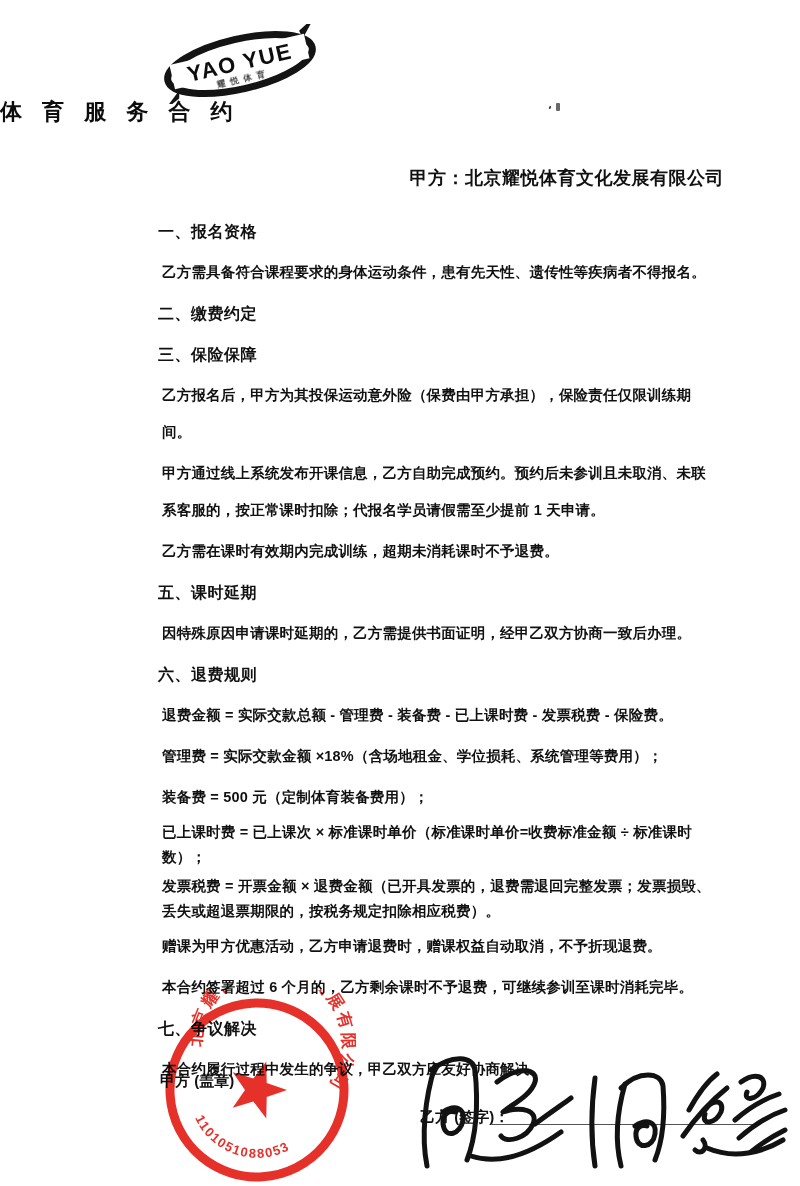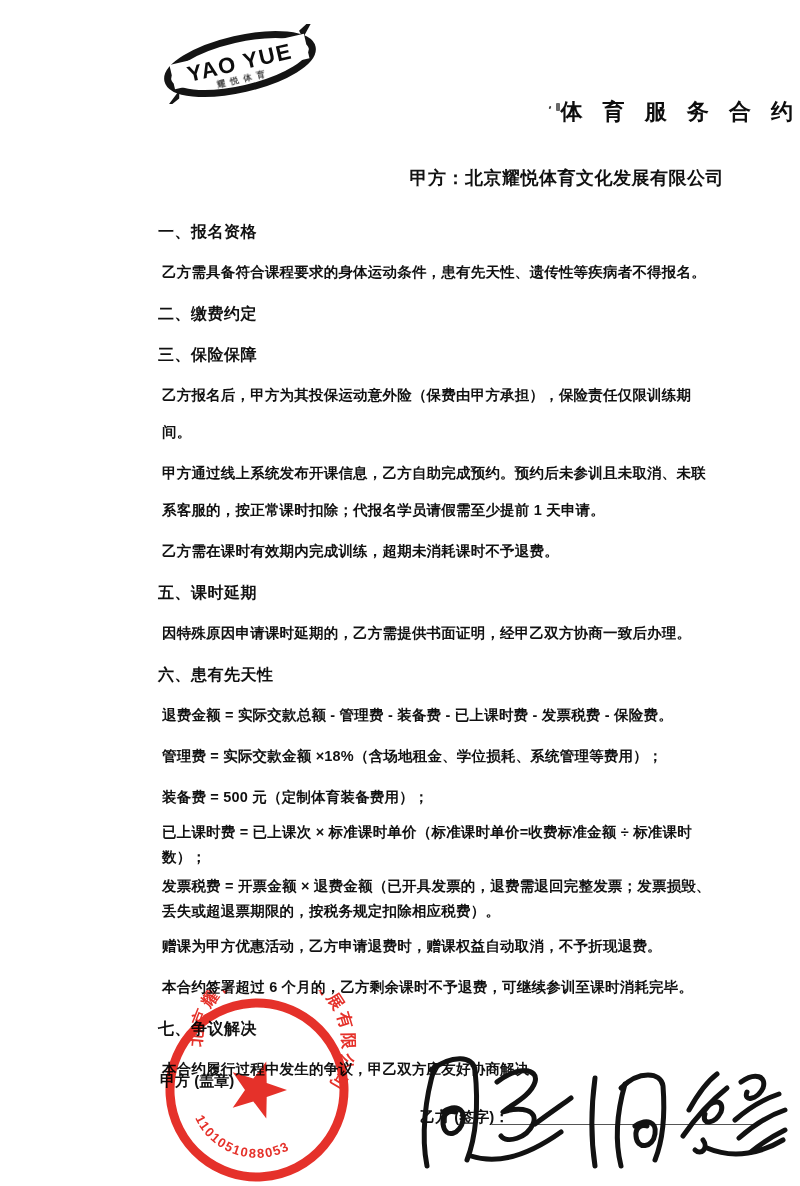--- a/index.html
+++ b/index.html
@@ -6,21 +6,21 @@
   html,body { background:#ffffff; }
   .page {
     position:relative; width:800px; height:1186px; background:#ffffff;
     font-family:"Liberation Sans","DejaVu Sans",sans-serif; color:#111;
     overflow:hidden;
   }
   
   .logo { position:absolute; left:155px; top:24px; width:170px; height:80px; }
   
   .doc-title {
-    position:absolute; left:0; top:97px; width:100%; text-align:right;
+    position:absolute; left:0; top:97px; width:100%; text-align:left;
     font-size:22px; font-weight:bold; letter-spacing:7px; color:#0d0d0d;
   }
   .artifact-mark { position:absolute; background:#444; border-radius:1px; }
   .artifact-a { left:549px; top:106px; width:2px; height:3px; transform:rotate(20deg); }
   .artifact-b { left:556px; top:103px; width:4px; height:8px; opacity:.8; }
   
   .doc-body { position:absolute; left:158px; top:160px; width:566px; }
   .party { font-size:18px; font-weight:bold; line-height:37px; letter-spacing:.5px; }
   .parties { margin-bottom:16px;text-align:right; }
   .sec-heading { font-size:16px; font-weight:bold; line-height:37px; margin-top:4px; letter-spacing:.5px; }
@@ -64,21 +64,21 @@
     <div>
         <div class="sec-heading">一、报名资格</div>
         <p class="para">乙方需具备符合课程要求的身体运动条件，患有先天性、遗传性等疾病者不得报名。</p>
         <div class="sec-heading">二、缴费约定</div>
         <div class="sec-heading">三、保险保障</div>
         <p class="para">乙方报名后，甲方为其投保运动意外险（保费由甲方承担），保险责任仅限训练期间。</p>
         <p class="para">甲方通过线上系统发布开课信息，乙方自助完成预约。预约后未参训且未取消、未联系客服的，按正常课时扣除；代报名学员请假需至少提前 1 天申请。</p>
         <p class="para">乙方需在课时有效期内完成训练，超期未消耗课时不予退费。</p>
         <div class="sec-heading">五、课时延期</div>
         <p class="para">因特殊原因申请课时延期的，乙方需提供书面证明，经甲乙双方协商一致后办理。</p>
-        <div class="sec-heading">六、患有先天性</div>
+        <div class="sec-heading">六、退费规则</div>
         <p class="para">退费金额 = 实际交款总额 - 管理费 - 装备费 - 已上课时费 - 发票税费 - 保险费。</p>
         <p class="para">管理费 = 实际交款金额 ×18%（含场地租金、学位损耗、系统管理等费用）；</p>
         <p class="para">装备费 = 500 元（定制体育装备费用）；</p>
         <p class="para tight">已上课时费 = 已上课次 × 标准课时单价（标准课时单价=收费标准金额 ÷ 标准课时数）；</p>
         <p class="para tight">发票税费 = 开票金额 × 退费金额（已开具发票的，退费需退回完整发票；发票损毁、丢失或超退票期限的，按税务规定扣除相应税费）。</p>
         <p class="para">赠课为甲方优惠活动，乙方申请退费时，赠课权益自动取消，不予折现退费。</p>
         <p class="para">本合约签署超过 6 个月的，乙方剩余课时不予退费，可继续参训至课时消耗完毕。</p>
         <div class="sec-heading">七、争议解决</div>
         <p class="para">本合约履行过程中发生的争议，甲乙双方应友好协商解决。</p>
       </div>

